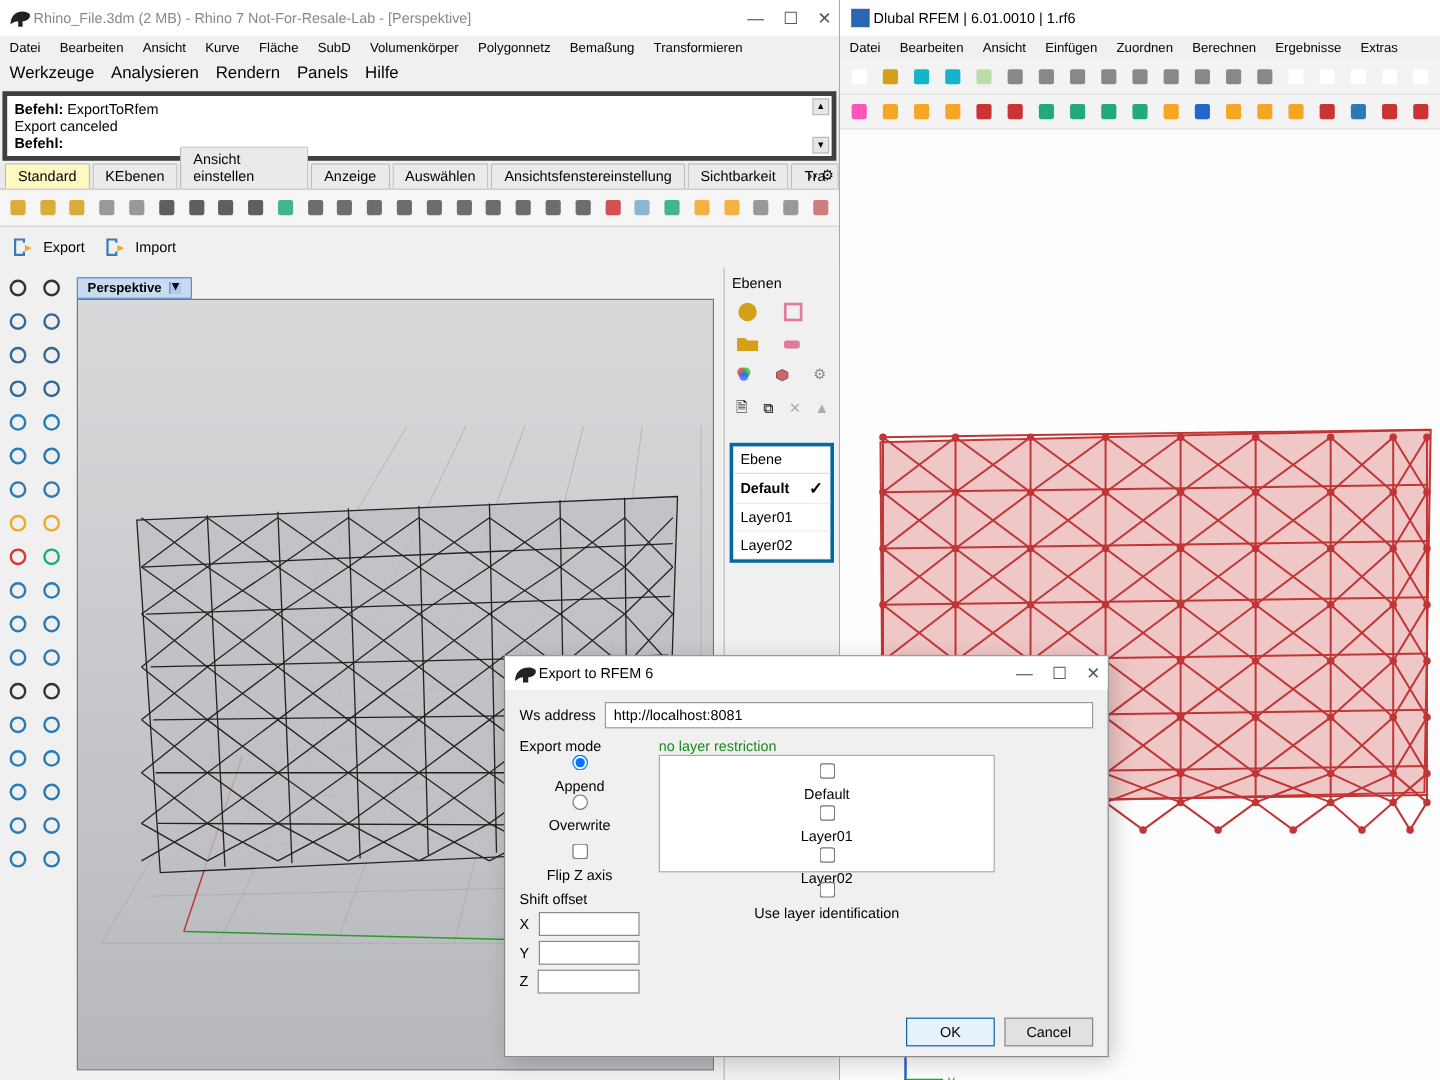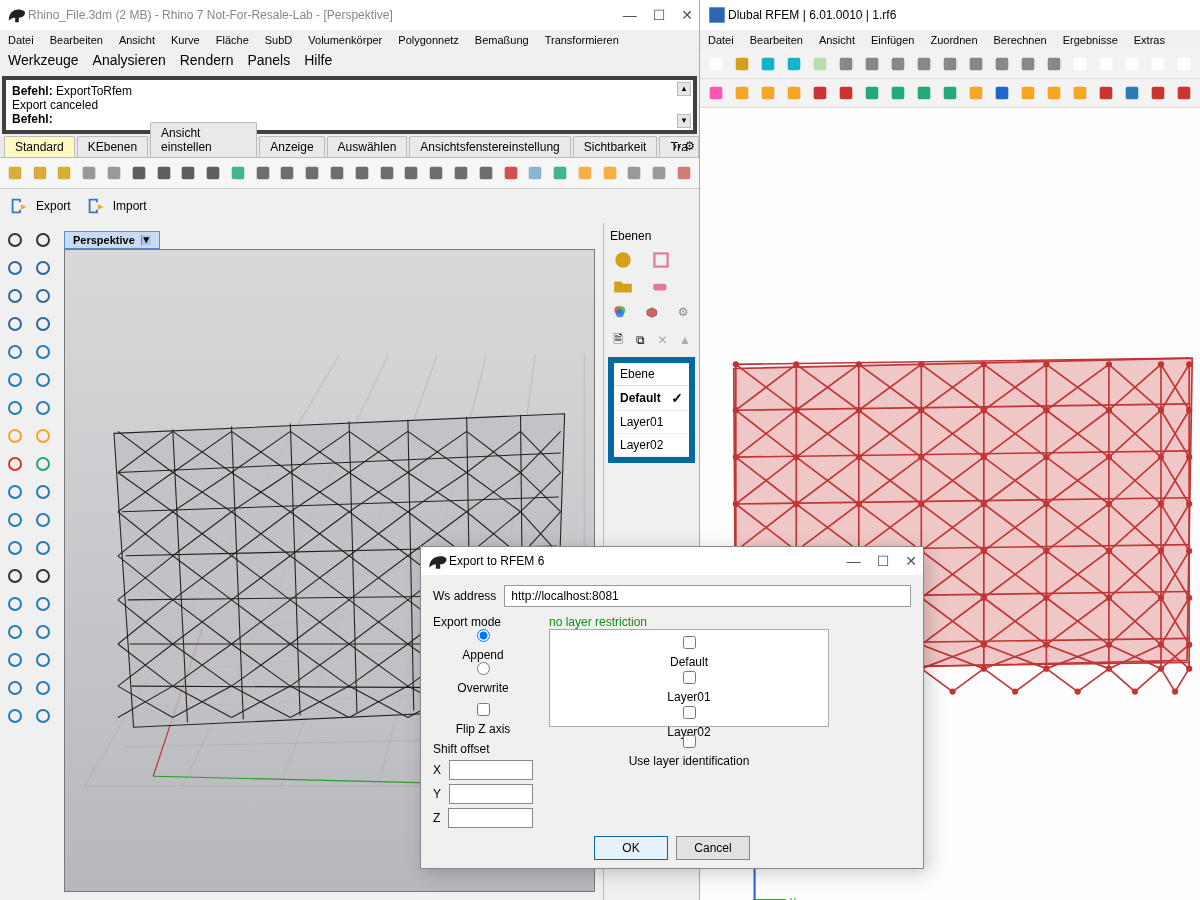--- a/index.html
+++ b/index.html
@@ -28,21 +28,21 @@
   .rhino-body { flex: 1; display: flex; background: #f0f0f0; position: relative; }
   .sidetools { width: 62px; background: #f0f0f0; padding: 4px 2px; display: flex; flex-wrap: wrap; gap: 2px; align-content: flex-start; }
   .sidetools .st { width: 26px; height: 26px; display:flex; align-items:center; justify-content:center; }
   .viewport-wrap { flex: 1; position: relative; margin: 8px 8px 8px 2px; }
   .viewport-tab { position: absolute; top: 0; left: 0; background: #c9dbf0; border: 1px solid #5b8cc9; font-weight: bold; font-size: 11px; padding: 2px 8px; display: flex; align-items: center; gap: 6px; z-index:2; }
   .viewport-tab .dd { width:10px; height:10px; background:#aecbef; border-left:1px solid #5b8cc9; text-align:center; line-height:9px; }
   .viewport { position:absolute; top:18px; left:0; right:0; bottom:0; background: linear-gradient(#d8d9db,#b6b8bc); border:1px solid #777; overflow:hidden;}
   .layers-panel { width: 96px; background: #f0f0f0; border-left: 1px solid #bbb; padding: 4px; }
   .layers-panel .hdr { font-size: 12px; padding: 2px 2px 4px; }
   .layers-panel .prow { display:flex; gap:16px; padding:2px 4px;}
-  .layers-panel .list { background:#fff; border:6px solid #0369a1; margin-top:2px;}
+  .layers-panel .list { background:#fff; border:3px solid #0369a1; margin-top:14px;}
   .layers-panel .lhdr { padding:4px 6px; border-bottom:1px solid #ddd;}
   .layers-panel .lrow { padding:4px 6px; border-bottom:1px solid #eee; display:flex; justify-content:space-between; align-items:center; font-size:12px;}
   .layers-panel .lrow.bold { font-weight:bold;}
   .check::after { content:"✓"; font-size:14px;}
 
   
   .rfem { flex:1; display:flex; flex-direction:column; background:#fff; }
   .rfem .toolbar-row { display:flex; gap:2px; padding:2px 4px; background:#f3f3f3; border-bottom:1px solid #ddd; align-items:center;}
   .rfem-viewport { flex:1; position:relative; background:#fdfdfd; overflow:hidden;}
 
@@ -50,21 +50,21 @@
   .dialog { position:absolute; left:420px; top:546px; width:504px; background:#f0f0f0; border:1px solid #888; box-shadow: 4px 4px 18px rgba(0,0,0,0.2); z-index:10; }
   .dialog .titlebar { background:#fff; color:#000; height:28px; }
   .dialog .body { padding: 10px 12px 8px; font-size:12px; }
   .dialog .row { display:flex; align-items:center; gap:8px; margin-bottom:8px;}
   .dialog input[type=text] { flex:1; padding:3px 6px; border:1px solid #999; font-size:12px; background:#fff;}
   .dialog .cols { display:flex; gap:16px; }
   .dialog .leftcol { width: 100px; }
   .dialog .layerbox { border:1px solid #aaa; background:#fff; padding:6px; width:280px; height:98px;}
   .dialog .offset { display:flex; align-items:center; gap:8px; margin-top:4px;}
   .dialog .offset input { width:58px; padding:2px 4px; border:1px solid #888;}
-  .dialog .btnrow { display:flex; justify-content:center; gap:8px; margin-top:8px;}
+  .dialog .btnrow { display:flex; justify-content:flex-end; gap:8px; margin-top:20px;}
   .dialog .btn { width:74px; padding:4px 0; text-align:center; border:1px solid #0a64ad; background:#e5f1fb; }
   .dialog .btn.alt { border-color:#888; background:#e1e1e1;}
   .green { color:#1a8a1a; }
   label { display:flex; align-items:center; gap:6px;flex-direction:column; }
 
   
   .ic { width:22px; height:22px; display:inline-flex; align-items:center; justify-content:center;}
 </style>
 </head>
 <body>

